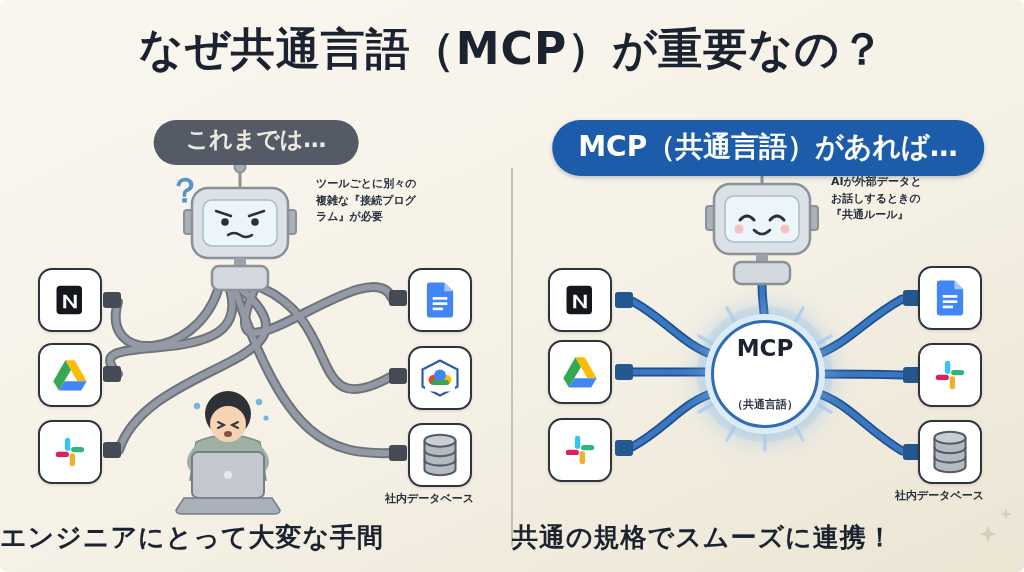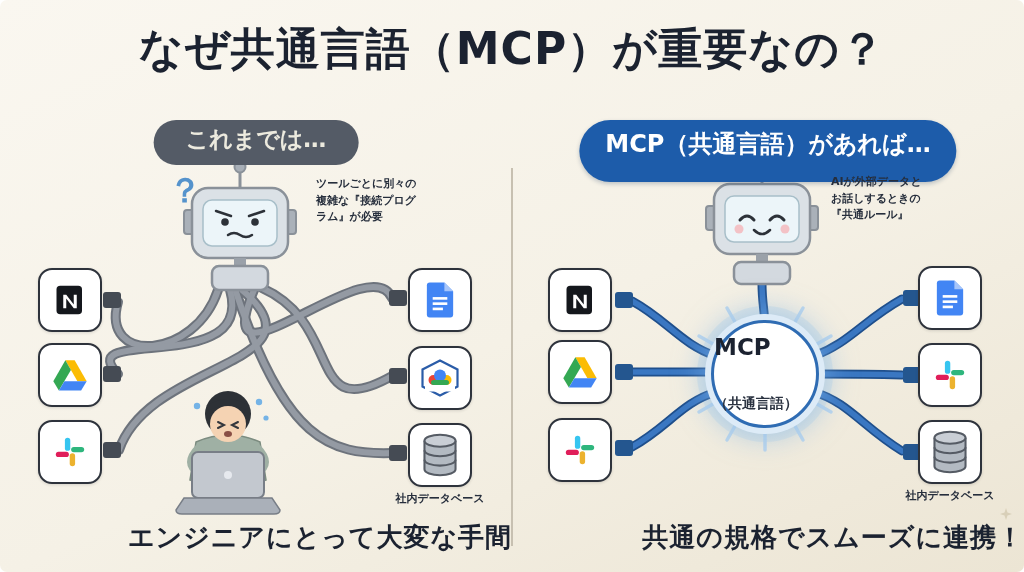--- a/index.html
+++ b/index.html
@@ -9,39 +9,39 @@
            background:linear-gradient(155deg,#faf7f0 0%,#f5f1e6 55%,#ece5d4 100%);border-radius:7px; }
   .title { position:absolute; top:20px; left:0; width:100%; text-align:center;
            font-size:44px; font-weight:900; color:#1b2230; letter-spacing:1px; }
   .divider { position:absolute; left:511px; top:168px; width:2px; height:378px; background:#c7c0b1; }
   .panel { position:absolute; top:110px; width:512px; height:462px; }
   .panel-left { left:0; } .panel-right { left:512px; }
   .layer { position:absolute; left:0; top:0; }
   .badge { position:absolute; top:10px; left:50%; transform:translateX(-50%);
            border-radius:999px; font-weight:800; white-space:nowrap; }
   .badge-old { background:#545b66; color:#eceade; font-size:23px; padding:4px 32px 10px; }
-  .badge-mcp { background:#1d5caa; color:#ffffff; font-size:24px; padding:8px 26px 22px;
+  .badge-mcp { background:#1d5caa; color:#ffffff; font-size:28px; padding:8px 26px 10px;
                box-shadow:0 2px 4px rgba(20,50,90,.25); }
   .annotation { position:absolute; font-size:11px; font-weight:700; color:#262e3c;
                 line-height:1.5; white-space:pre-line; text-align:left; }
   .qmark { position:absolute; left:168px; top:58px; font-size:34px; font-weight:900; color:#5593cc; }
   .card { position:absolute; width:64px; height:64px; background:#ffffff;
           border:2.5px solid #2e333c; border-radius:14px;
           display:flex; align-items:center; justify-content:center;
           box-shadow:0 1px 3px rgba(40,40,40,.15); }
-  .db-label { position:absolute; width:110px; text-align:center; font-size:11px;
+  .db-label { position:absolute; width:110px; text-align:left; font-size:11px;
               font-weight:800; color:#262e3c; }
-  .footer { position:absolute; top:410px; left:0; width:100%; text-align:right;
+  .footer { position:absolute; top:410px; left:0; width:100%; text-align:left;
             font-size:26px; font-weight:900; color:#1b2230; letter-spacing:1px; }
   .hub { position:absolute; left:199px; top:210px; width:108px; height:108px;
          background:#ffffff; border:3px solid #2f6cb3; border-radius:50%;
-         display:flex; flex-direction:column; align-items:flex-start; justify-content:center;
+         display:flex; flex-direction:column; align-items:center; justify-content:center;
          box-shadow:0 0 0 6px #ddebf7, 0 0 28px 10px rgba(130,180,230,.55);gap:35px; }
   .hub-title { font-size:23px; font-weight:900; color:#1b2230; line-height:1.1; }
-  .hub-sub { font-size:14px; font-weight:700; color:#2a3240; }
+  .hub-sub { font-size:11px; font-weight:700; color:#2a3240; }
 </style>
 </head>
 <body>
 
 <div class="stage">
 
   <div class="title">なぜ共通言語（MCP）が重要なの？</div>
   <div class="divider"></div>
 
   <div class="panel panel-left">

